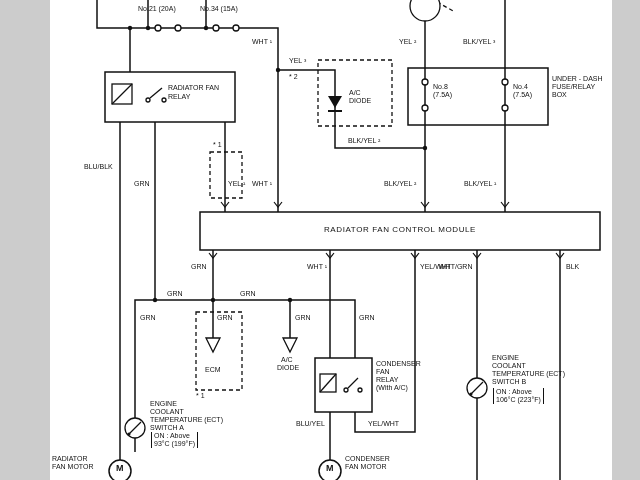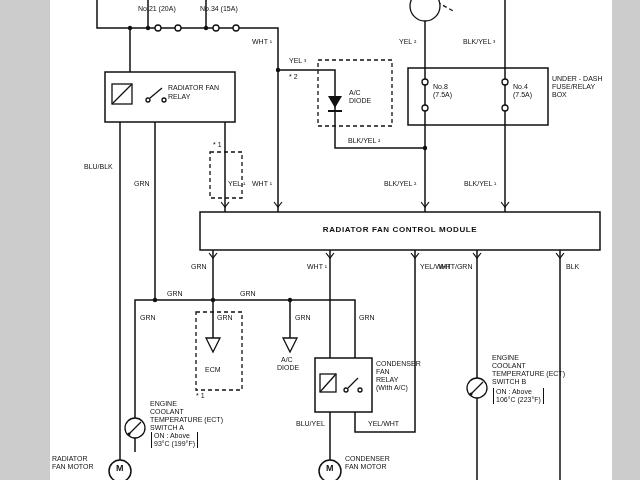--- a/index.html
+++ b/index.html
@@ -3,21 +3,21 @@
 <meta charset="utf-8">
 <style>
   html,body{margin:0;padding:0;background:#fff;}
   #screen{position:relative;width:640px;height:480px;background:#ffffff;overflow:hidden;
           font-family:"Liberation Sans",sans-serif;}
   .band{position:absolute;top:0;height:480px;background:#cccccc;}
   #band-left{left:0;width:50px;}
   #band-right{left:612px;width:28px;}
   svg{position:absolute;left:0;top:0;}
   .lbl{position:absolute;font-size:7px;line-height:8px;color:#111;white-space:nowrap;}
-  .module-lbl{font-size:8px;width:400px;text-align:center;letter-spacing:.6px;font-weight:bold;}
+  .module-lbl{font-size:8px;width:400px;text-align:center;letter-spacing:.6px;}
   .mlbl{position:absolute;font-size:9px;line-height:9px;font-weight:bold;color:#111;}
   .bracket{position:absolute;border-left:1px solid #111;border-right:1px solid #111;padding:0 2px;}
   .bracket .bl{display:block;font-size:7px;line-height:8px;color:#111;white-space:nowrap;}
 </style>
 </head>
 <body>
 
 <div id="screen">
 
   <svg width="640" height="480" viewBox="0 0 640 480">

